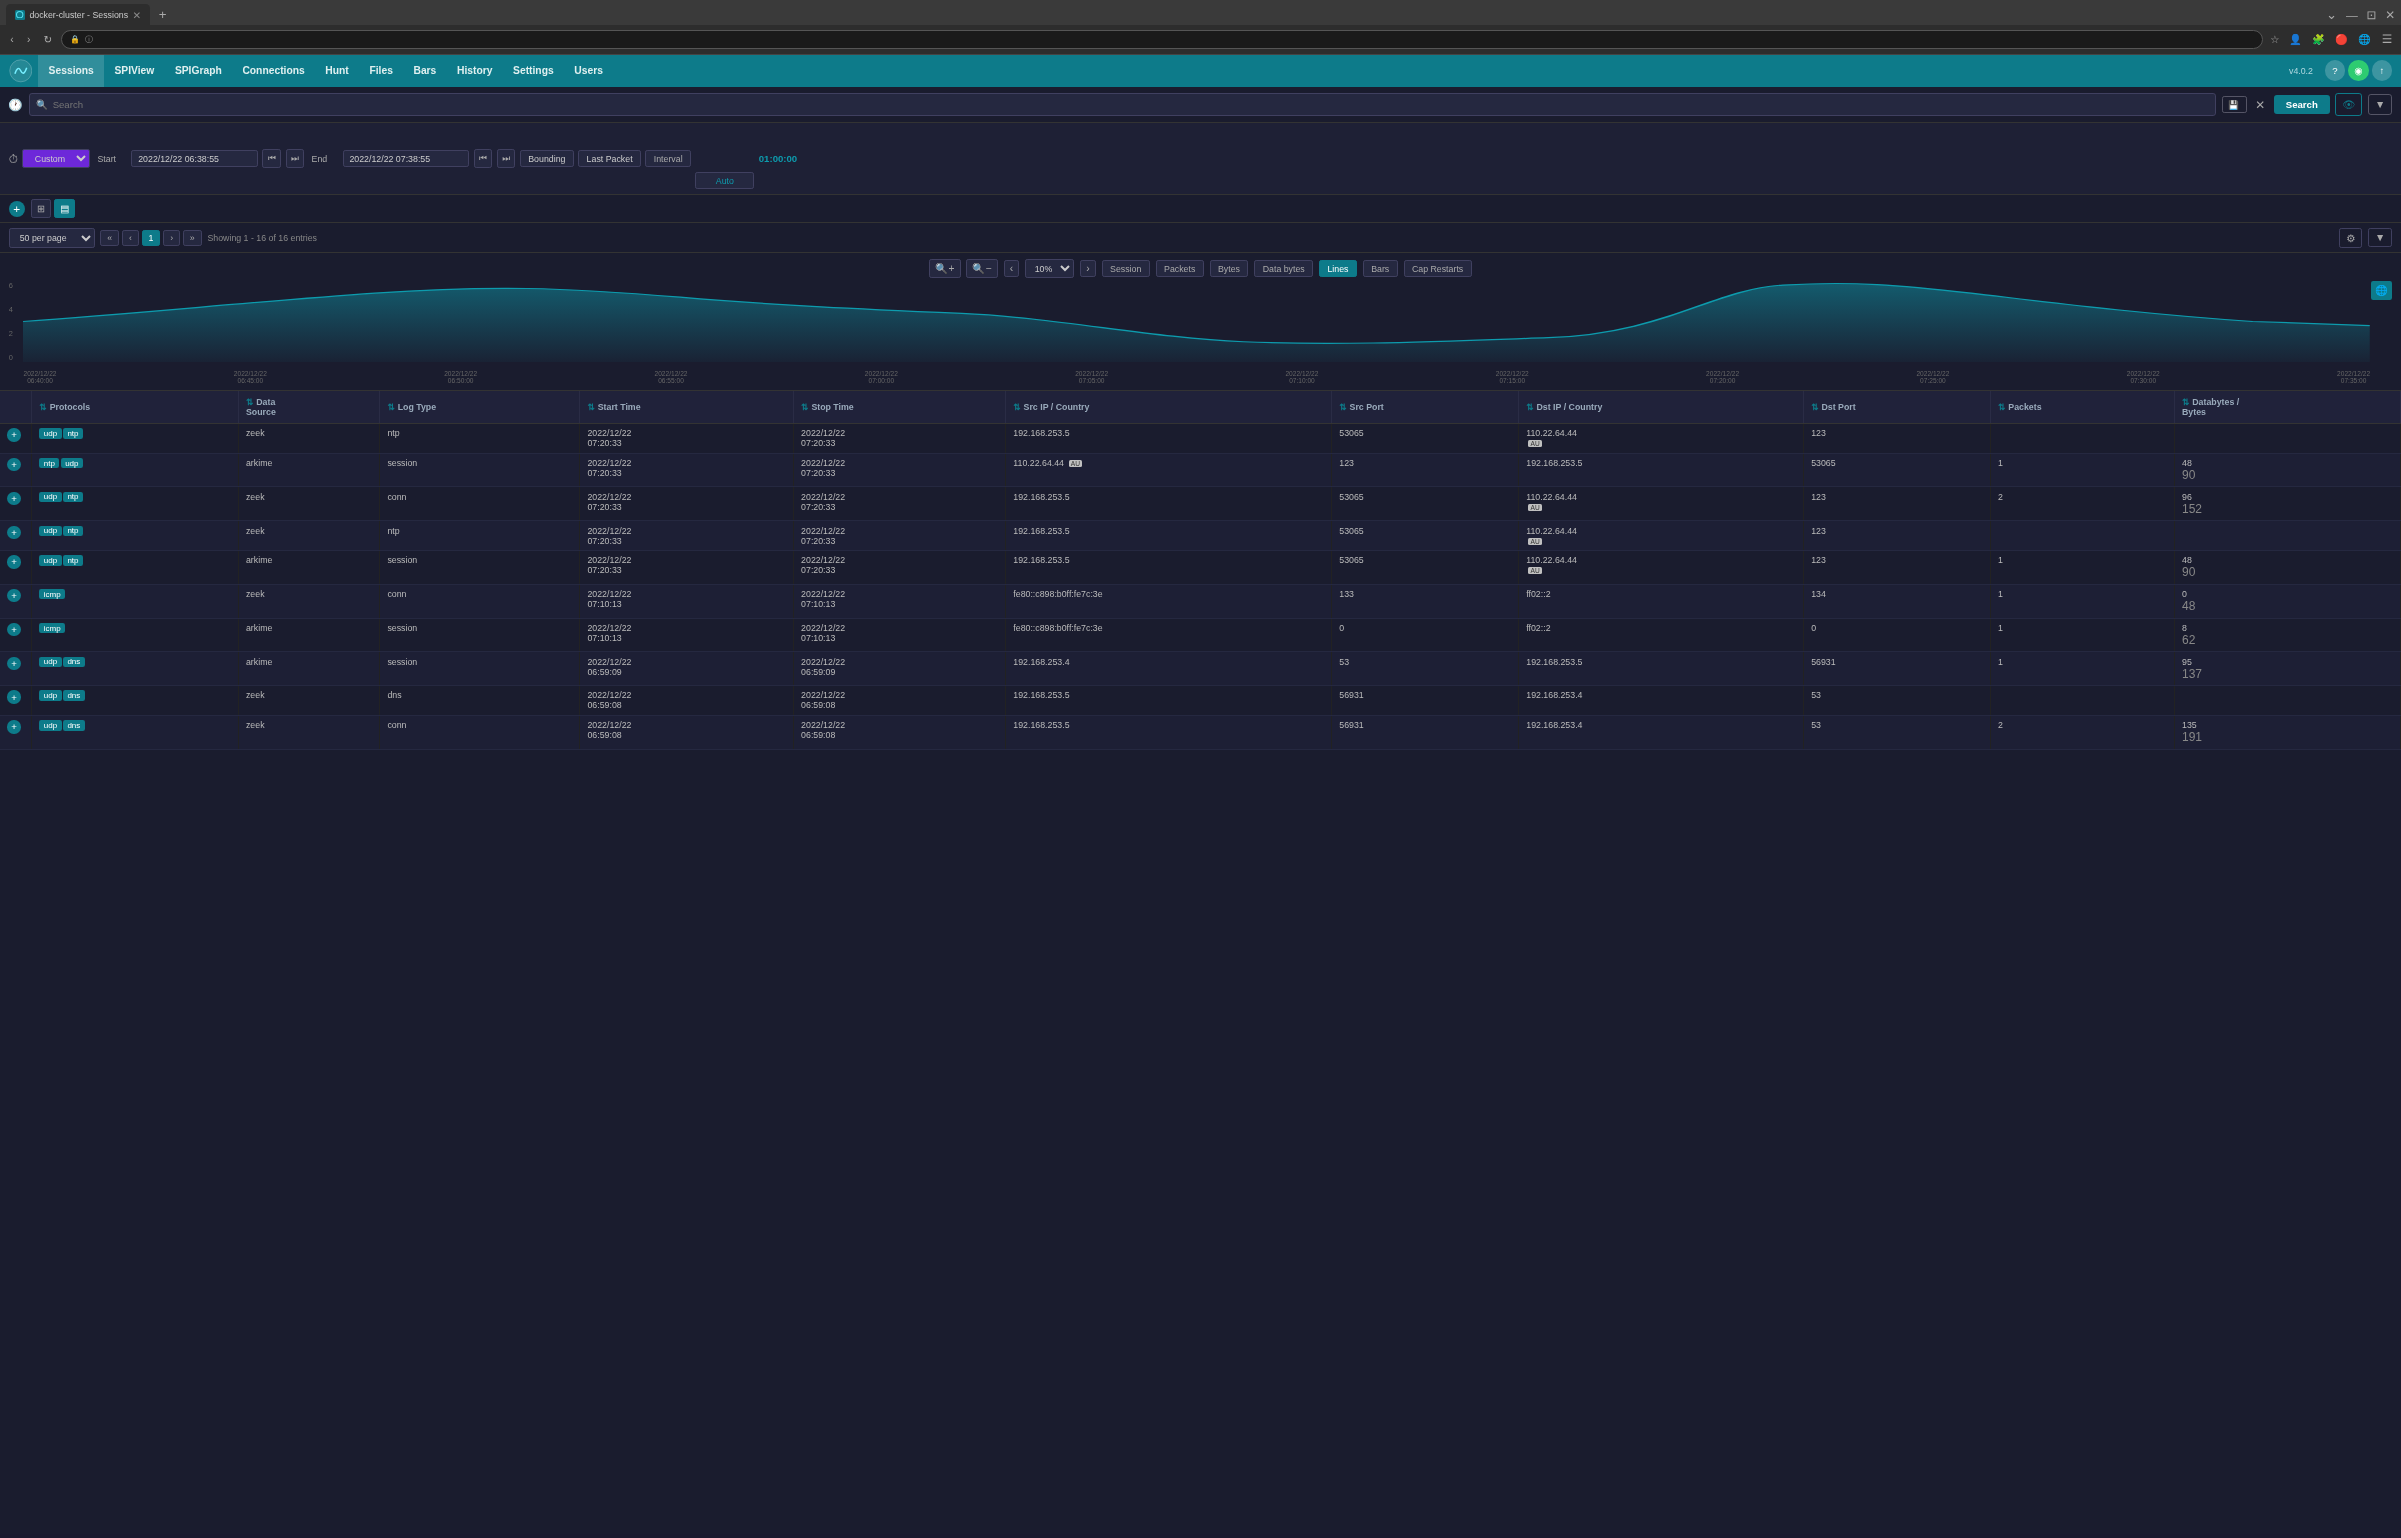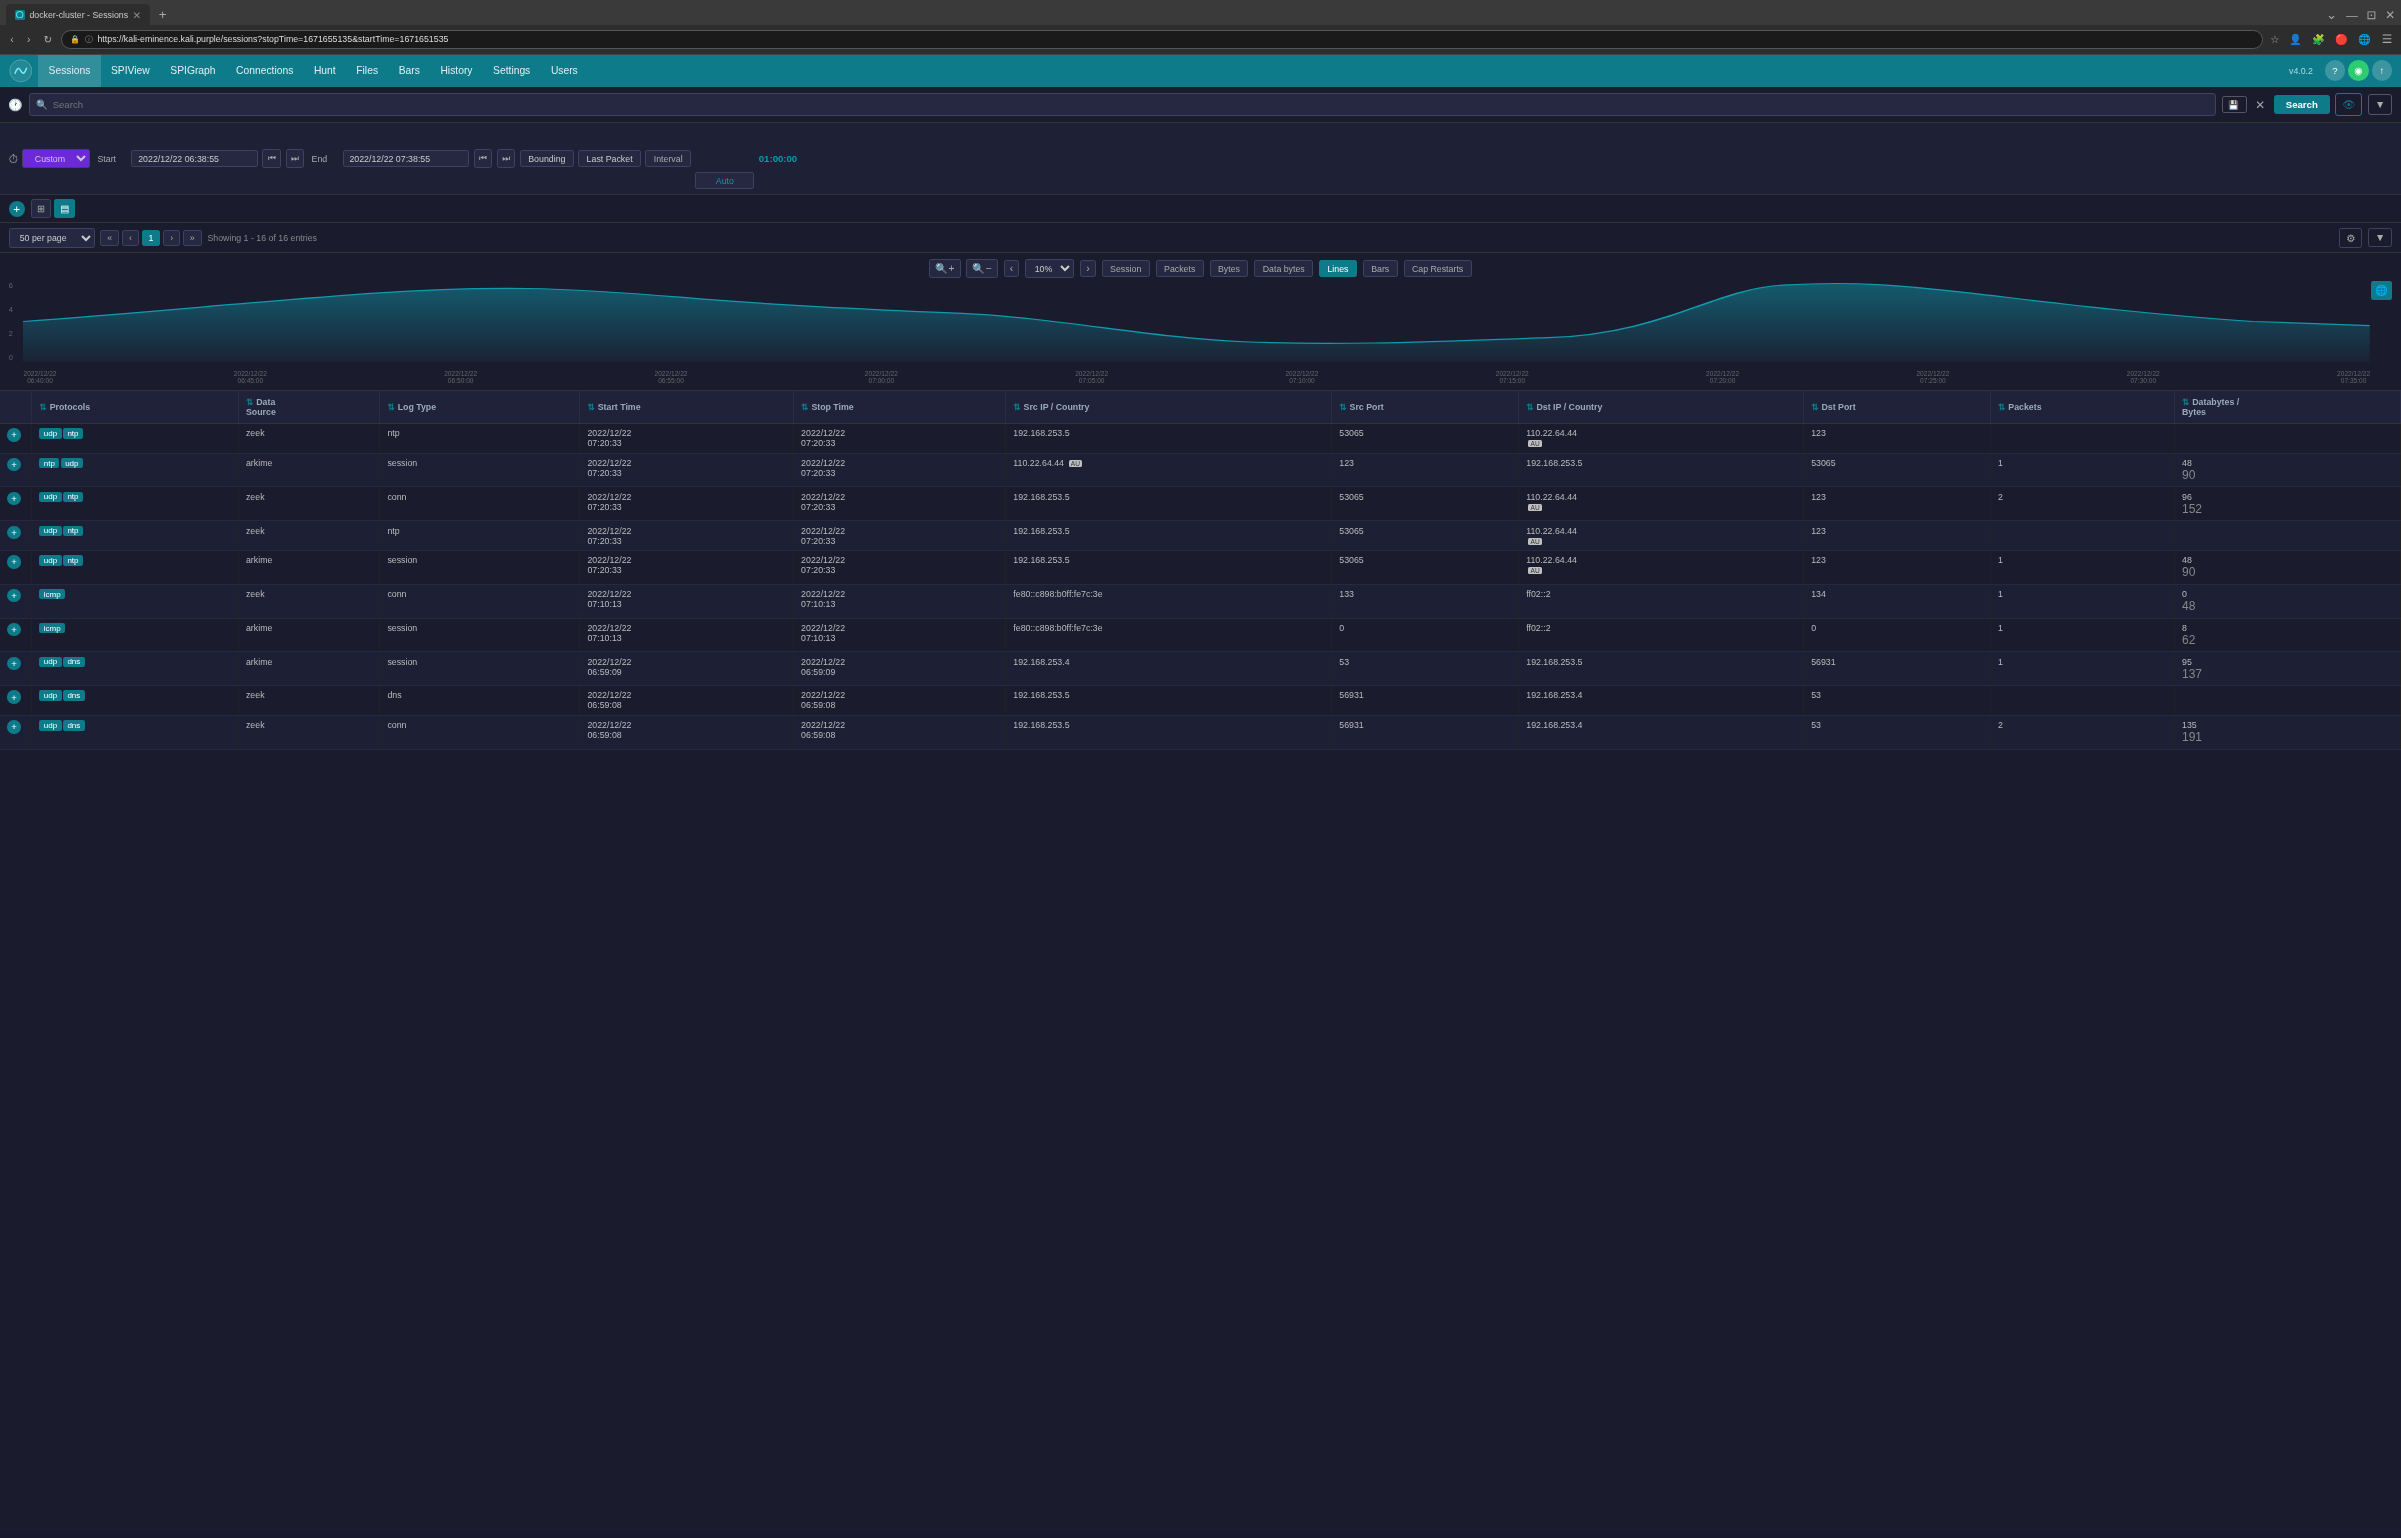--- a/index.html
+++ b/index.html
@@ -20,21 +20,21 @@
     .nav-icon-btn { background: none; border: none; color: #aaa; cursor: pointer; font-size: 10.3px; padding: 2.9px; border-radius: 2.2px; }
     .hamburger { font-size: 11.8px; }
 
     
     .app { background: #1a1c2e; min-height: calc(100vh - 59px); }
 
     
     .app-nav { background: #0d7b8a; display: flex; align-items: center; padding: 0 8.8px; height: 32px; gap: 0; }
     .app-logo { width: 23.6px; height: 23.6px; margin-right: 5.9px; }
     .app-logo svg { width: 100%; height: 100%; }
-    .nav-item { color: #e0f0f0; padding: 0 10.3px; height: 32px; display: flex; align-items: center; cursor: pointer; font-size: 10.3px; font-weight: 400; }
+    .nav-item { color: #e0f0f0; padding: 0 10.3px; height: 32px; display: flex; align-items: center; cursor: pointer; font-size: 10.3px; font-weight: 700; }
     .nav-item:hover, .nav-item.active { background: rgba(255,255,255,0.15); }
     .nav-spacer { flex: 1; }
     .nav-version { color: #b0d8e0; font-size: 8.8px; margin-right: 8.8px; }
     .nav-icon-circle { width: 20.6px; height: 20.6px; border-radius: 50%; background: rgba(255,255,255,0.2); display: flex; align-items: center; justify-content: center; cursor: pointer; margin-left: 2.9px; color: white; font-size: 9.6px; }
     .nav-icon-circle.green { background: #2ecc71; }
 
     
     .search-bar { background: #1a1c2e; padding: 5.9px 8.8px; display: flex; align-items: center; gap: 5.9px; border-bottom: 0.7px solid #333; }
     .search-icon-btn { background: none; border: none; color: #888; cursor: pointer; font-size: 11.8px; }
     .search-input-wrap { flex: 1; background: #252840; border: 0.7px solid #404060; border-radius: 2.9px; display: flex; align-items: center; padding: 0 5.9px; height: 23.6px; }
@@ -128,21 +128,20 @@
     <span style="color:#aaa;font-size:11.8px;margin-left:5.9px;cursor:pointer;">⊡</span>
     <span style="color:#aaa;font-size:11.8px;margin-left:5.9px;cursor:pointer;">✕</span>
   </div>
   <div class="nav-bar">
     <button class="nav-btn">‹</button>
     <button class="nav-btn">›</button>
     <button class="nav-btn">↻</button>
     <div class="url-bar">
       <span class="url-icon">🔒</span>
       <span class="url-icon">ⓘ</span>
-      <input type="text" value="https://kali-eminence.kali.purple/sessions?stopTime=1671655135&amp;startTime=1671651535" style="">
     </div>
     <button class="nav-icon-btn">☆</button>
     <button class="nav-icon-btn">👤</button>
     <button class="nav-icon-btn">🧩</button>
     <button class="nav-icon-btn">🔴</button>
     <button class="nav-icon-btn">🌐</button>
     <button class="nav-icon-btn hamburger">☰</button>
   </div>
 </div>
 

